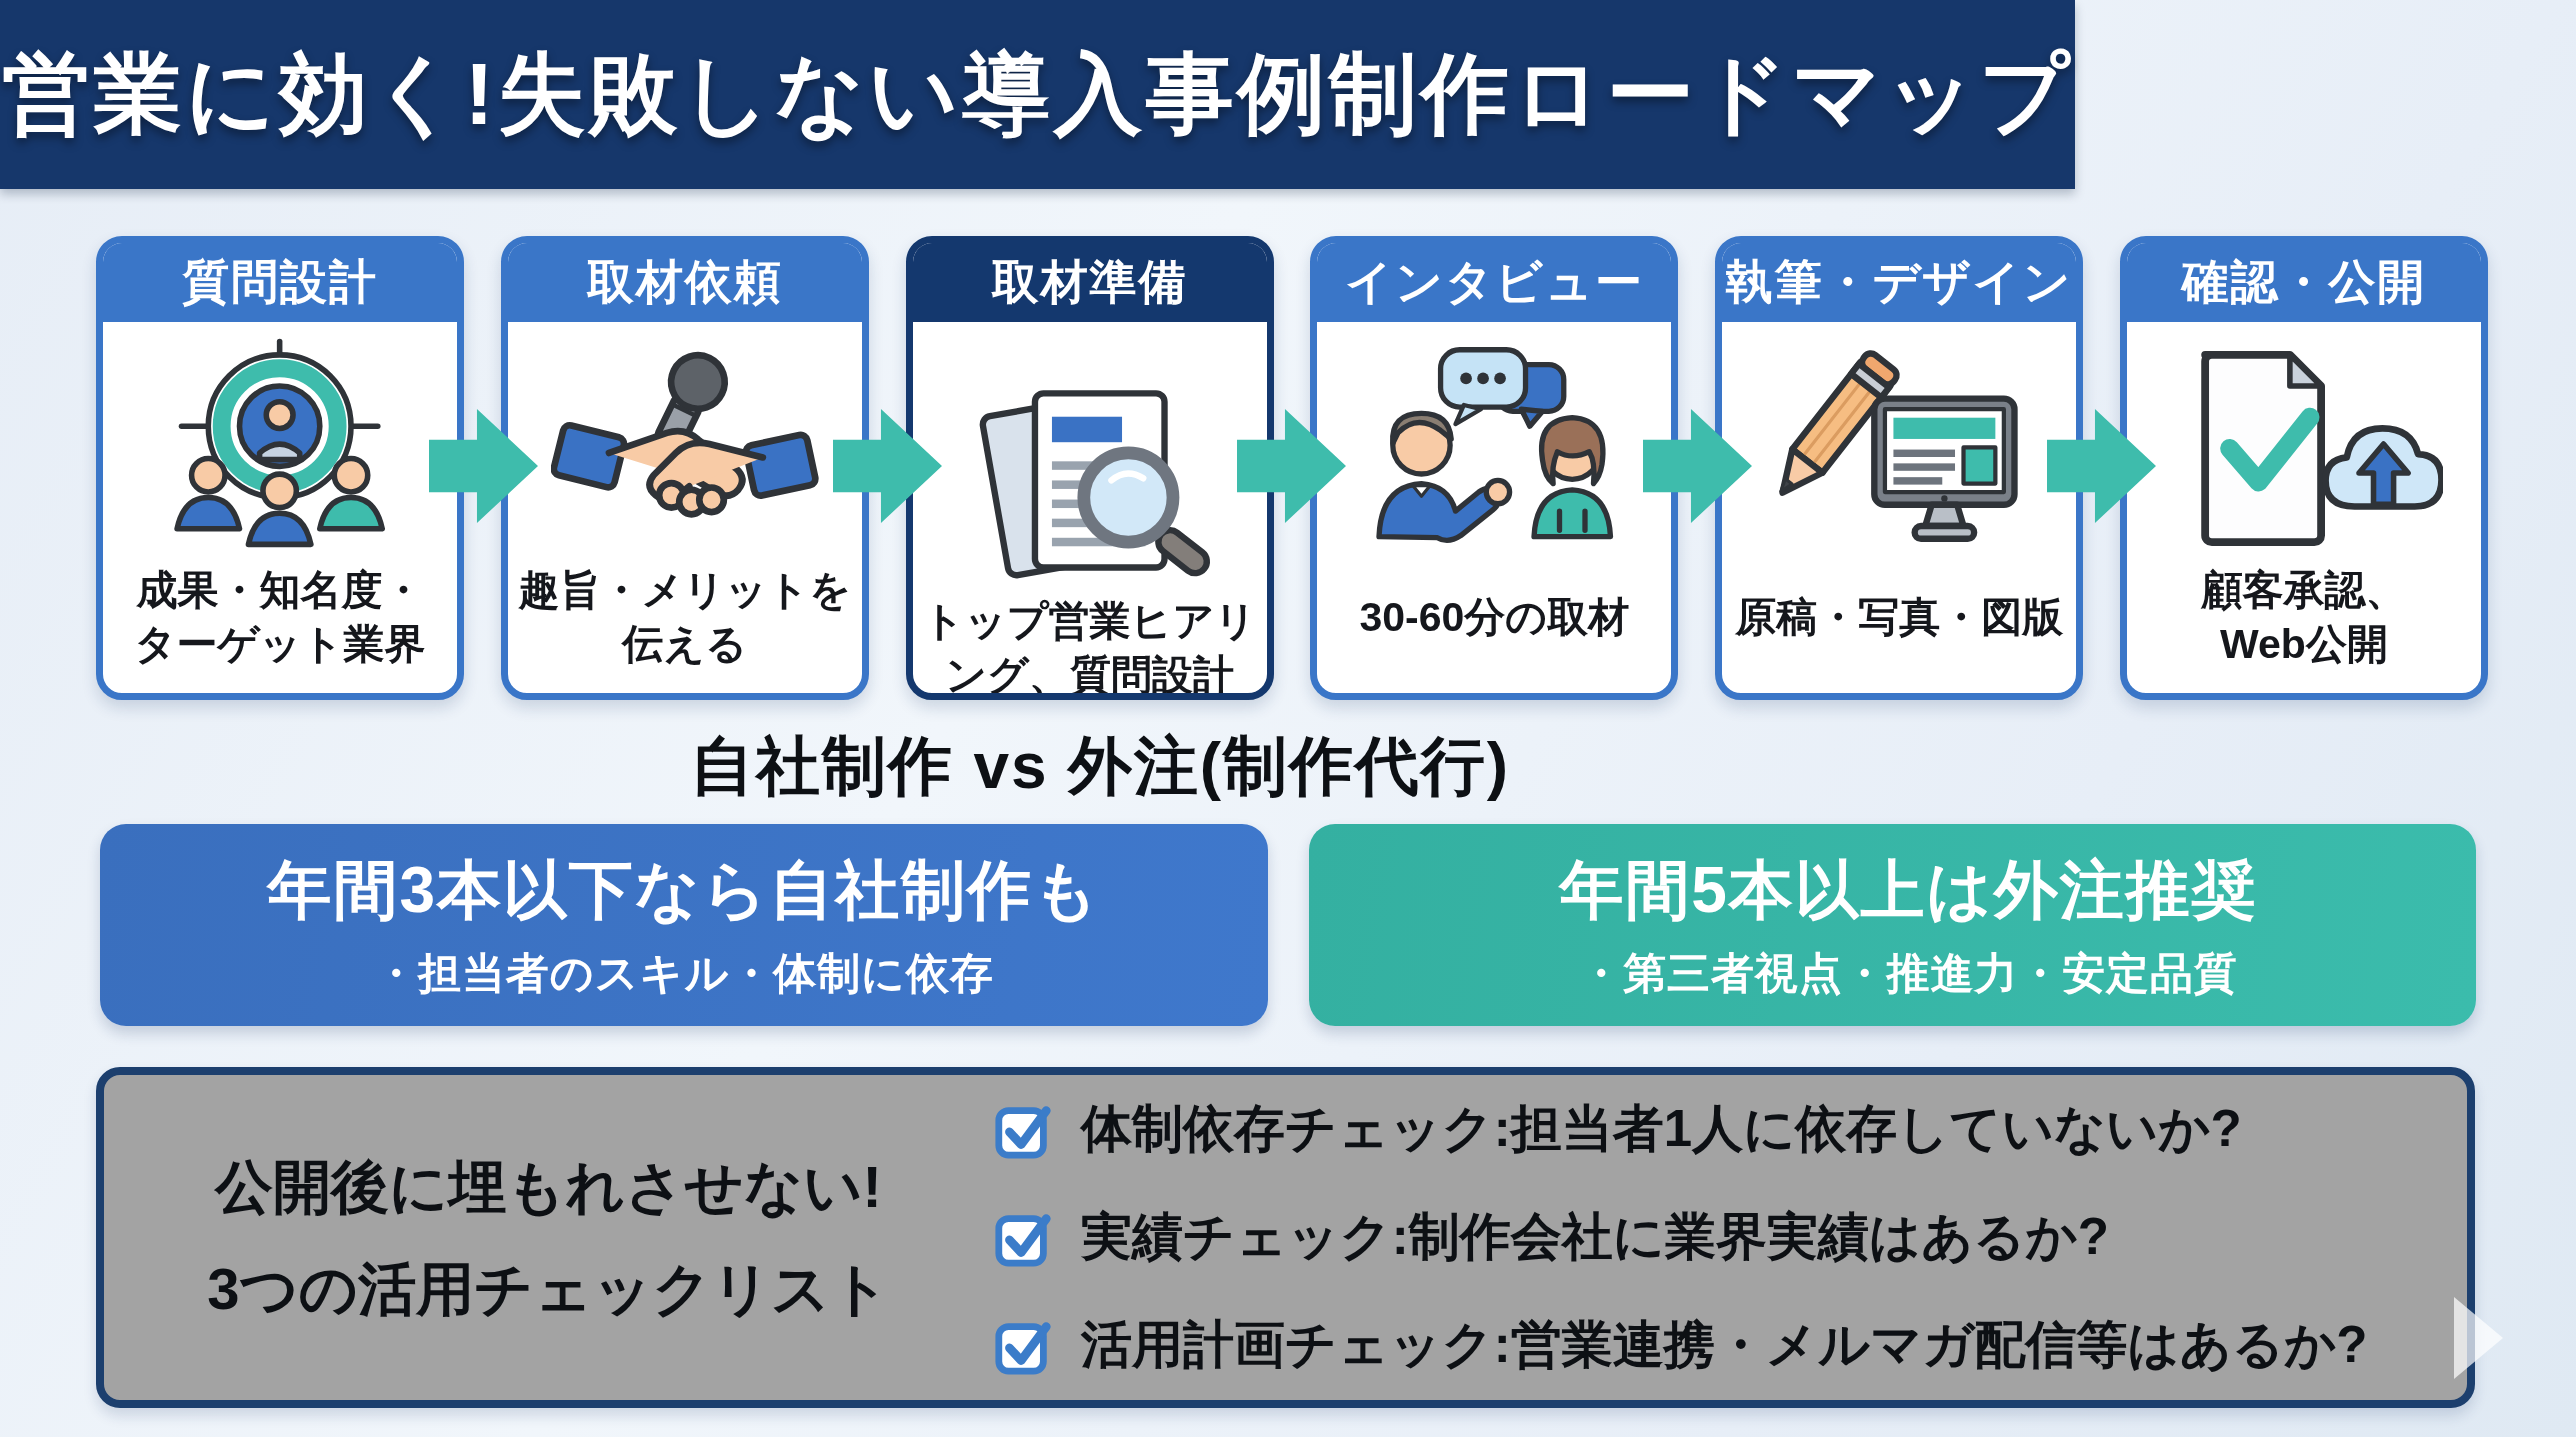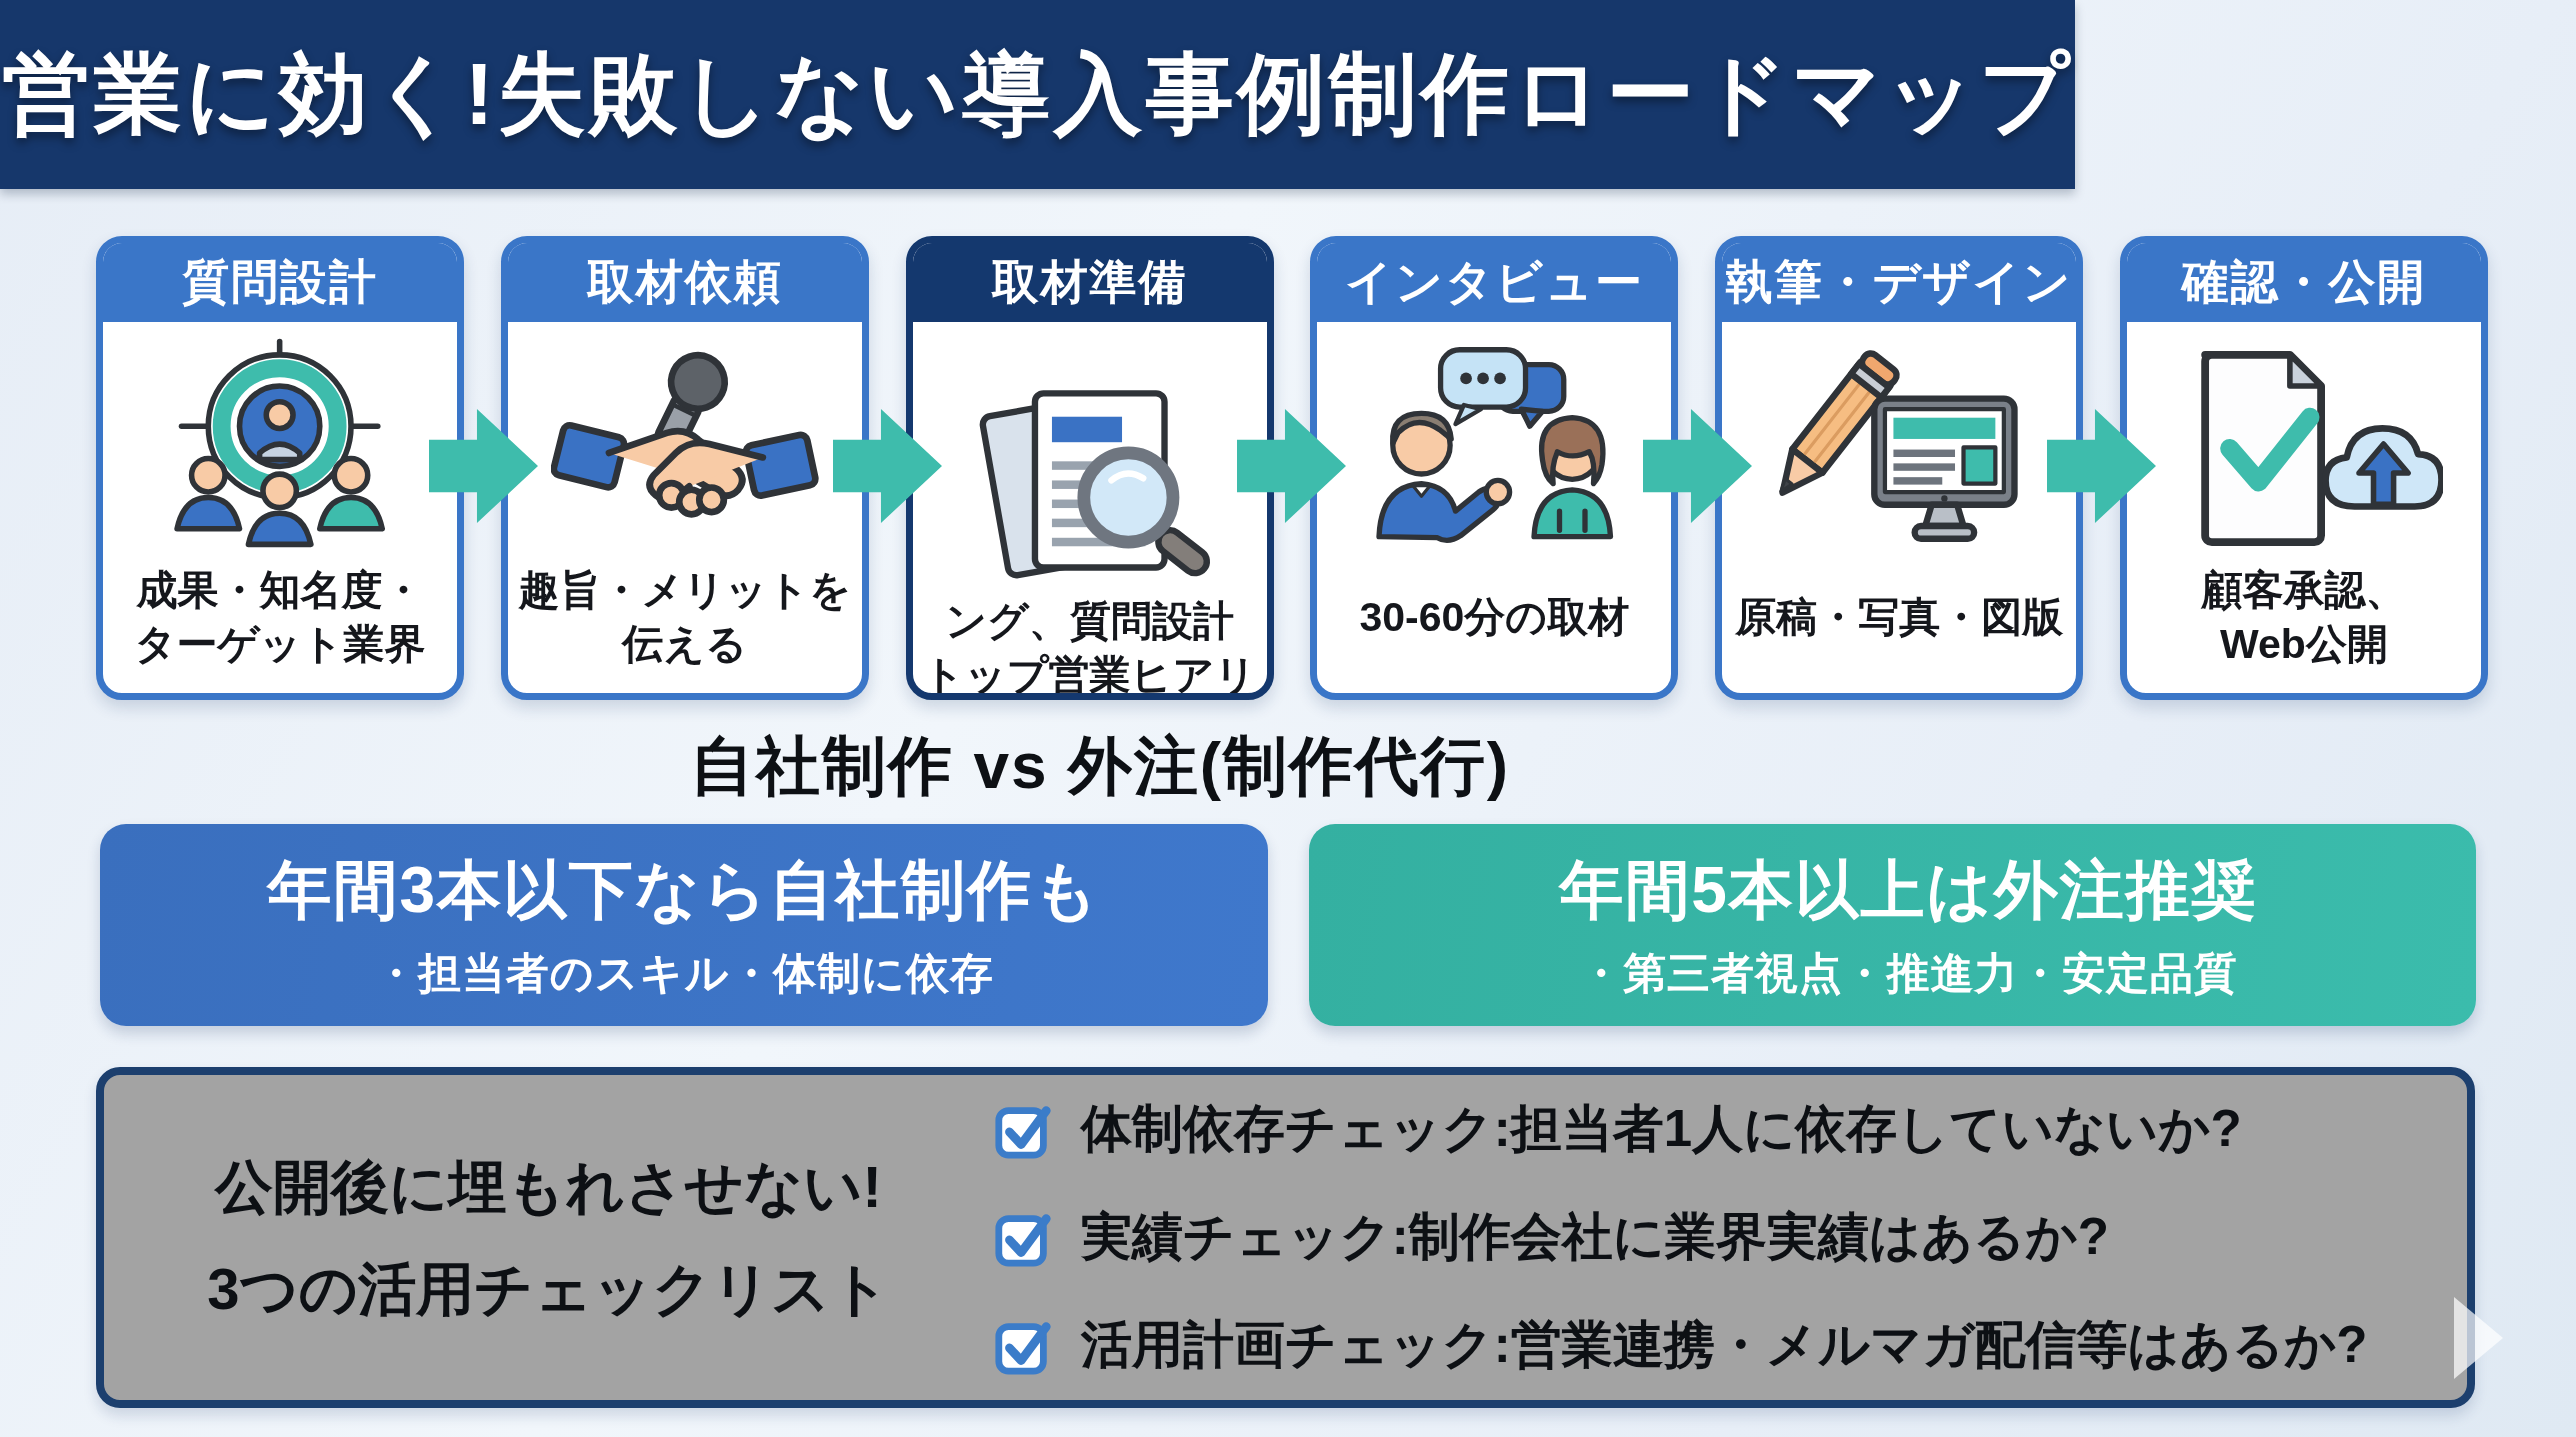--- a/index.html
+++ b/index.html
@@ -169,22 +169,22 @@
             <rect x="80" y="122" width="92" height="8" fill="#99a3ae" stroke="none"></rect>
             <rect x="80" y="140" width="70" height="8" fill="#99a3ae" stroke="none"></rect>
             <rect x="80" y="158" width="88" height="8" fill="#99a3ae" stroke="none"></rect>
             <rect x="186" y="148" width="52" height="22" rx="11" fill="#837e7a" transform="rotate(38 190 152)"></rect>
             <circle cx="152" cy="120" r="42" fill="#d2e8f8" stroke="#6f7680" stroke-width="12"></circle>
             <path d="M136,104 q14,-12 30,-2" fill="none" stroke="#ffffff" stroke-width="6"></path>
           </g>
         </svg>
       </div>
       <div class="step-desc">
+        <span>トップ営業ヒアリ</span>
         <span>ング、質問設計</span>
-        <span>トップ営業ヒアリ</span>
       </div>
     </div>
   </div>
 
   <div class="step-card">
     <div class="step-header">インタビュー</div>
     <div class="step-body">
       <div class="step-icon">
         <svg viewBox="0 0 250 210">
           <g stroke="#2f3338" stroke-width="5" stroke-linejoin="round" stroke-linecap="round">

